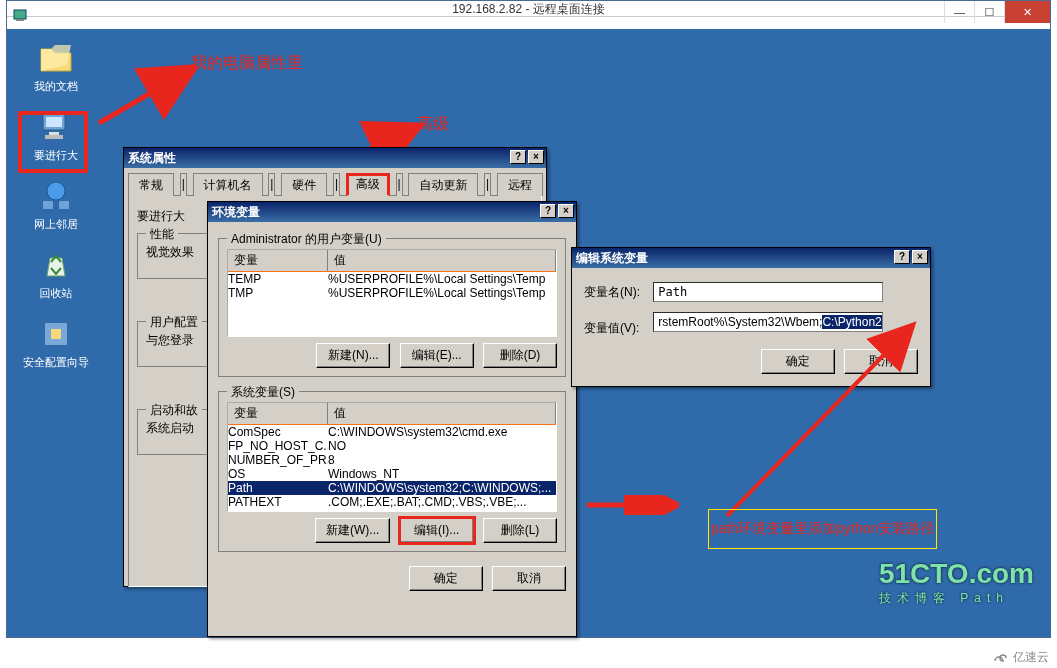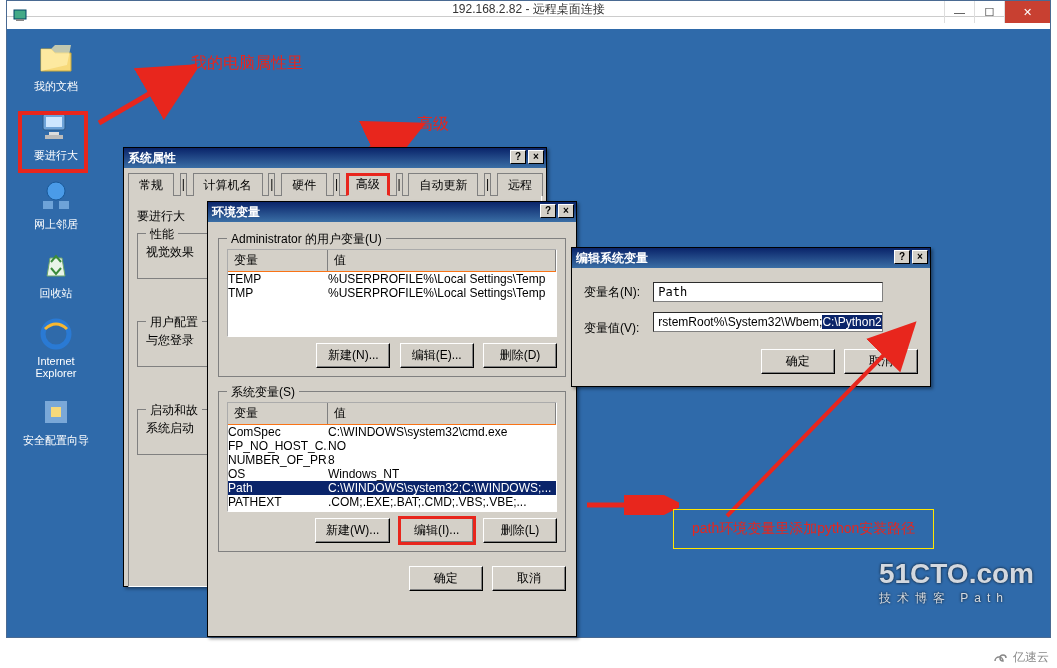--- a/index.html
+++ b/index.html
@@ -55,24 +55,24 @@
 .btn-row { text-align: right; margin-top: 6px; }
 .btn-row .btn { margin-left: 6px; }
 .btn.hl { outline: 3px solid #e8261d; outline-offset: -1px; }
 
 .txtfield { background:#fff; border:1px inset #808080; padding:2px 4px; font-size:12px; font-family: SimSun,monospace; height:20px; width:230px;}
 .lbl { font-size:12px; display:inline-block; width:66px;}
 
 .sel-text { background:#0a246a;color:#fff;}
 
 
-.ann-yellow { position:absolute; border:1px solid #ffe600; padding:10px 18px; color:#e8261d; font-size:14px; pointer-events:none; }
-
-
-.wm51 { position:absolute; right:16px; bottom:30px; color:#e5e5e5; font-family: Arial; font-size:28px; font-weight:bold; opacity:.9; text-shadow:0 0 3px #000;}
+.ann-yellow { position:absolute; border:1px solid #ffe600; padding:10px 2px; color:#e8261d; font-size:14px; pointer-events:none;margin-left:35px; }
+
+
+.wm51 { position:absolute; right:16px; bottom:30px; color:#86efac; font-family: Arial; font-size:28px; font-weight:bold; opacity:.9; text-shadow:0 0 3px #000;}
 .wm51 small{font-size:12px;font-weight:normal;display:block;letter-spacing:6px;}
 .wm-ys { position:absolute; right:8px; bottom:2px; font-size:12px; color:#888;}
 </style>
 </head>
 <body>
 
 <div class="rdp-frame">
   <div class="rdp-titlebar">
     <span class="icon">
       <svg width="16" height="16">
@@ -118,27 +118,20 @@
     </div>
     <div class="desk-icon">
       <div class="g"><svg viewBox="0 0 38 34">
             <path d="M10 28 L28 28 L25 10 L13 10 Z" fill="#e8f4e8" stroke="#6aa56a"></path>
             <path d="M14 14 L19 8 L24 14 M24 20 L19 26 L14 20" stroke="#3a8a3a" fill="none" stroke-width="2"></path>
           </svg></div>
       <span>回收站</span>
     </div>
     <div class="desk-icon">
       <div class="g"><svg viewBox="0 0 38 34">
-            <circle cx="19" cy="17" r="13" fill="none" stroke="#2a7ad4" stroke-width="5"></circle>
-            <path d="M8 12 Q19 2 30 12" stroke="#f7b731" stroke-width="3" fill="none"></path>
-          </svg></div>
-      <span>Internet Explorer</span>
-    </div>
-    <div class="desk-icon">
-      <div class="g"><svg viewBox="0 0 38 34">
             <rect x="8" y="6" width="22" height="22" fill="#7aa8d8"></rect>
             <path d="M14 12 L24 12 L24 22 L14 22 Z" fill="#f7d97a"></path>
           </svg></div>
       <span>安全配置向导</span>
     </div>
   </div>
 
   <div class="hl-mycomputer"></div>
 
   <div class="ann" style="left:184px;top:24px;">我的电脑属性里</div>

